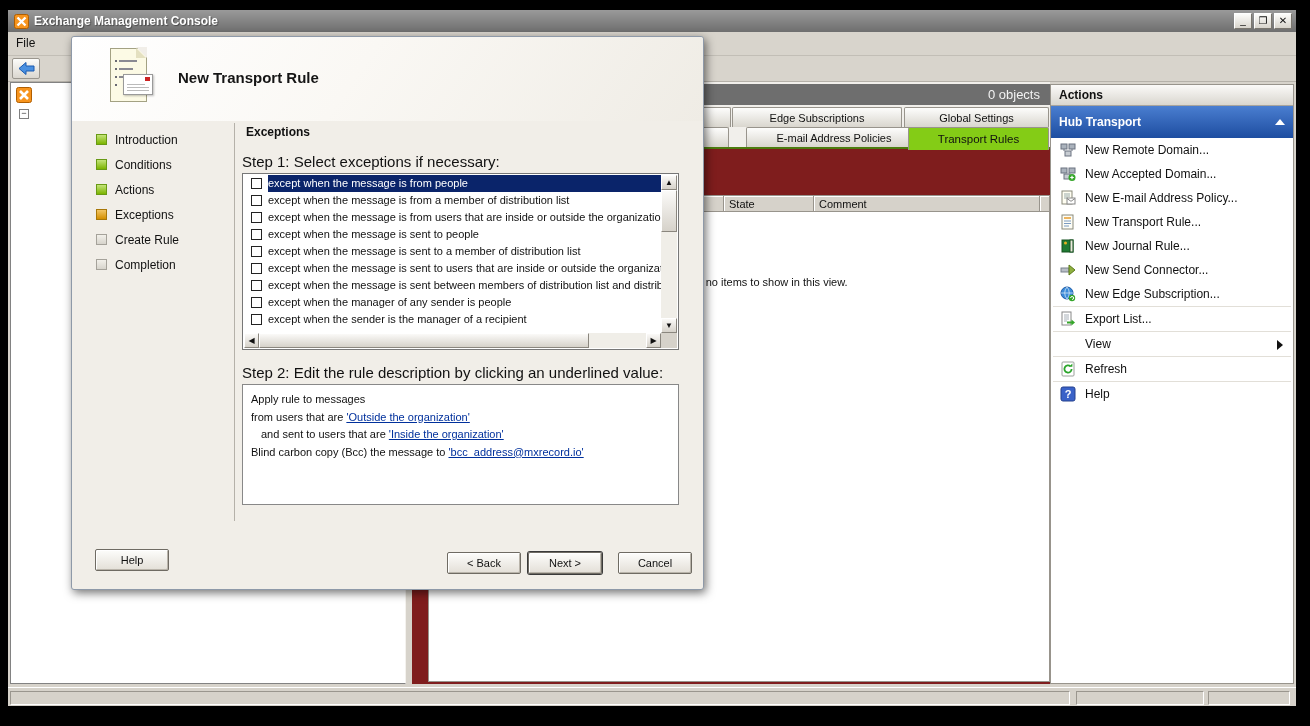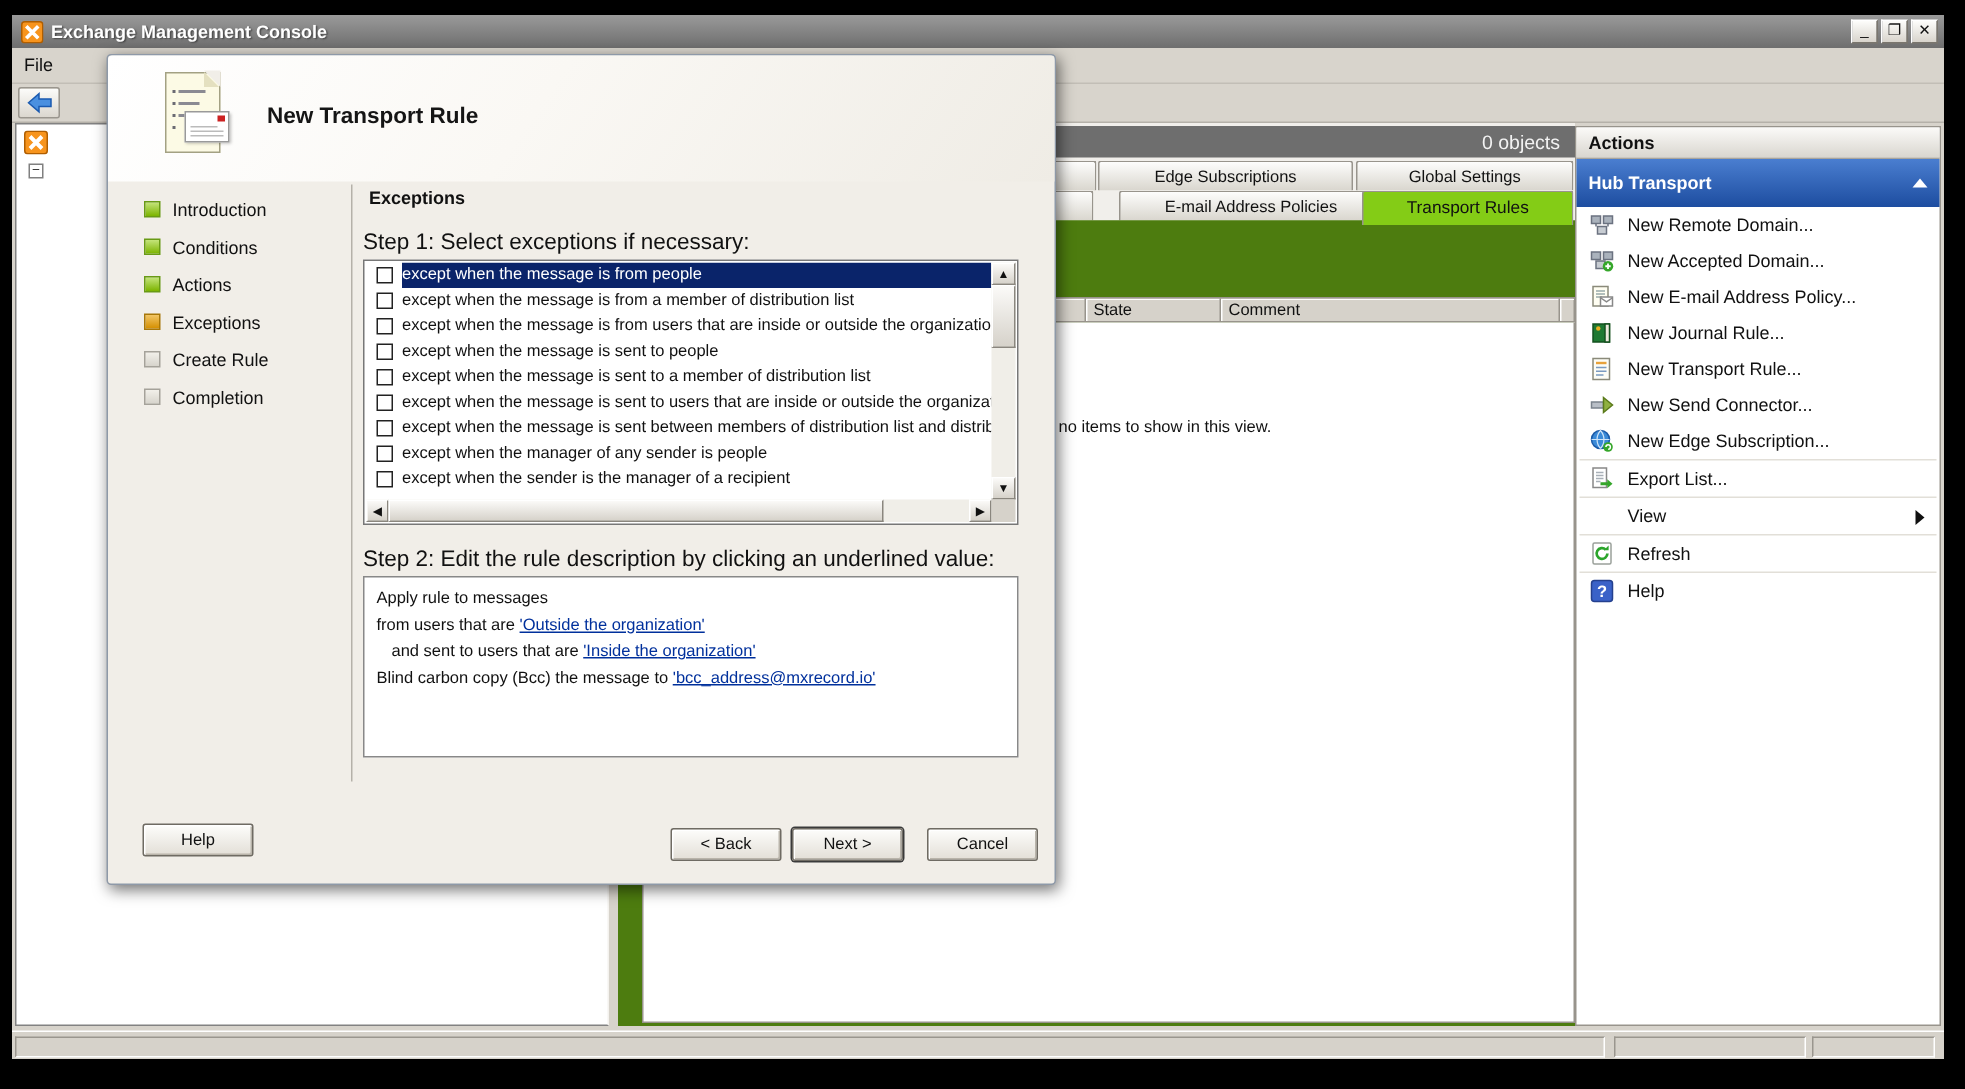--- a/index.html
+++ b/index.html
@@ -33,21 +33,21 @@
   
   .results{position:absolute;left:404px;top:72px;width:638px;height:602px;background:#f1efeb;}
   .objbar{position:absolute;left:0;top:2px;right:0;height:21px;background:#6e6e6e;
     color:#f2f2f2;font-size:13px;display:flex;align-items:center;justify-content:flex-end;padding-right:10px;}
   .tab{position:absolute;height:20px;background:linear-gradient(#fdfdfc,#d9d6ce);
     border:1px solid #98948c;border-bottom:none;border-radius:2px 2px 0 0;
     font-size:11px;color:#111;display:flex;align-items:center;justify-content:center;}
   .tab.active{background:#84cc16;height:23px;z-index:3;font-size:11.5px;}
   .tabrow1 .tab{top:25px;}
   .tabrow2 .tab{top:45px;}
-  .tabcontent{position:absolute;left:0;top:65px;right:0;bottom:0;background:#4d7c0f;border-top:5px solid #4d7c0f;}
+  .tabcontent{position:absolute;left:0;top:65px;right:0;bottom:0;background:#7f1d1d;border-top:2px solid #4d7c0f;}
   .thead{position:absolute;left:16px;top:46px;width:622px;height:17px;background:#d6d2ca;
     border:1px solid #98948c;border-left:none;display:flex;}
   .thcell{height:100%;border-right:1px solid #98948c;box-shadow:inset 1px 1px 0 #fff;
     font-size:11px;color:#111;padding:2px 4px 0 5px;}
   .tbody{position:absolute;left:16px;top:63px;width:622px;bottom:2px;background:#fff;
     border:1px solid #98948c;border-top:none;}
   .emptytext{position:absolute;left:226px;top:64px;font-size:11px;color:#111;white-space:nowrap;}
 
   
   .actions{position:absolute;left:1042px;top:74px;width:244px;height:600px;background:#fff;
@@ -257,36 +257,36 @@
               <path d="M4 4h6M4 6h6M4 8h4" stroke="#9aa"></path>
               <rect x="7" y="8" width="8" height="6" fill="#fff" stroke="#888"></rect>
               <path d="M7 8.5l4 2.8 4-2.8" fill="none" stroke="#888"></path>
             </svg>
         </span>
           <span>New E-mail Address Policy...</span>
       </div>
       <div class="aitem">
         <span class="aicon">
           <svg width="16" height="16">
+              <rect x="2" y="1" width="11" height="14" fill="#fdfdf6" stroke="#8a8a7a"></rect>
+              <path d="M4 4h7" stroke="#e8a23a" stroke-width="1.6"></path>
+              <path d="M4 7h7M4 9.5h7M4 12h5" stroke="#7a9ac0"></path>
+            </svg>
+        </span>
+          <span>New Transport Rule...</span>
+      </div>
+      <div class="aitem">
+        <span class="aicon">
+          <svg width="16" height="16">
               <rect x="2" y="2" width="11" height="12" fill="#1f7a33" stroke="#14511f"></rect>
               <rect x="10" y="2" width="3" height="12" fill="#ece9dd" stroke="#14511f"></rect>
               <circle cx="5.5" cy="5" r="1.5" fill="#e8b020"></circle>
             </svg>
         </span>
           <span>New Journal Rule...</span>
-      </div>
-      <div class="aitem">
-        <span class="aicon">
-          <svg width="16" height="16">
-              <rect x="2" y="1" width="11" height="14" fill="#fdfdf6" stroke="#8a8a7a"></rect>
-              <path d="M4 4h7" stroke="#e8a23a" stroke-width="1.6"></path>
-              <path d="M4 7h7M4 9.5h7M4 12h5" stroke="#7a9ac0"></path>
-            </svg>
-        </span>
-          <span>New Transport Rule...</span>
       </div>
       <div class="aitem">
         <span class="aicon">
           <svg width="16" height="16">
               <rect x="1" y="6" width="8" height="4" fill="#b8bec6" stroke="#7a828c"></rect>
               <path d="M9 3l6 5-6 5z" fill="#8fb040" stroke="#5a7a1a"></path>
             </svg>
         </span>
           <span>New Send Connector...</span>
       </div>

